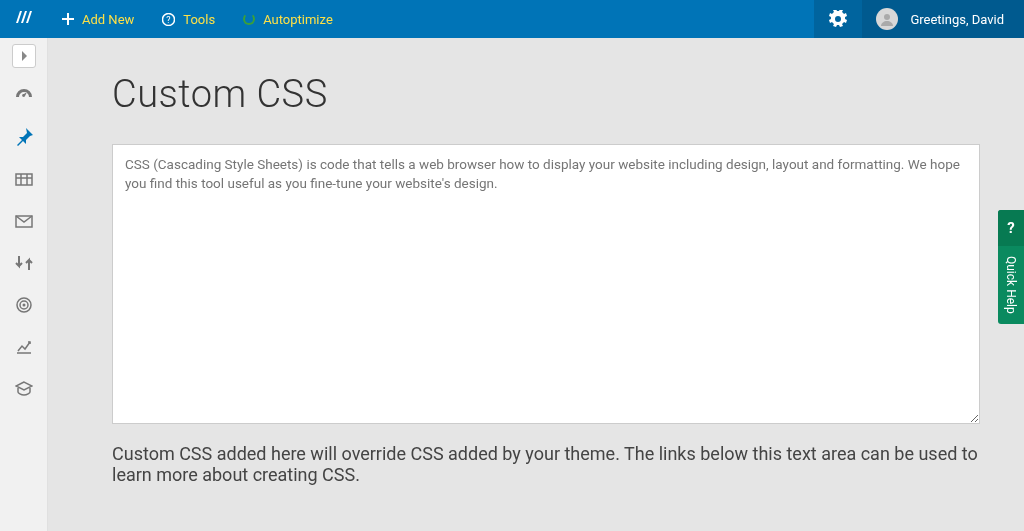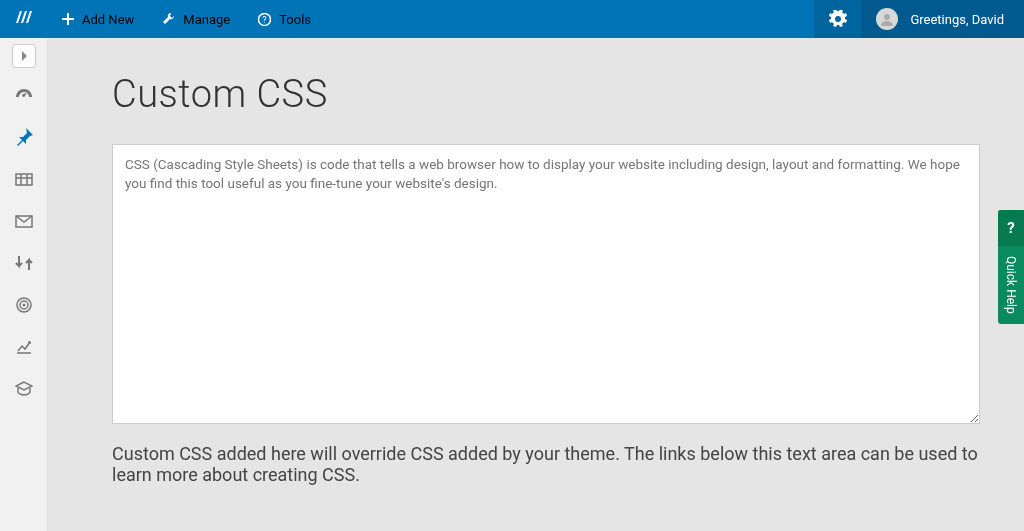--- a/index.html
+++ b/index.html
@@ -29,21 +29,21 @@
       background: #0074b7;
     }
     .topbar-items { display: flex; align-items: center; height: 100%; }
     .topbar-item {
       display: flex;
       align-items: center;
       padding: 0 14px;
       height: 100%;
       font-size: 13px;
       cursor: pointer;
-      color: #000000;
+      color: #fde047;
     }
     .topbar-item .icon { margin-right: 8px; display: inline-flex; }
     .topbar-item.autoptimize .spinner {
       width: 12px; height: 12px; border: 2px solid #3aa03a;
       border-top-color: transparent; border-radius: 50%;
       margin-right: 8px;
     }
     .topbar-spacer { flex: 1; }
     .topbar-gear {
       width: 48px; height: 38px;
@@ -132,34 +132,30 @@
       <span class="icon">
         <svg width="12" height="12" viewBox="0 0 12 12">
             <path d="M5 0h2v5h5v2H7v5H5V7H0V5h5z" fill="#fff"></path>
           </svg>
       </span>
       <span>Add New</span>
     </div>
     <div class="topbar-item">
       <span class="icon">
         <svg width="13" height="13" viewBox="0 0 13 13">
-            <path d="M12 3a3 3 0 01-4 3L3 11l-2-2 5-5a3 3 0 013-4l-1 3 2 2z" fill="#fff"></path>
-          </svg>
-      </span>
-      <span>Manage</span>
-    </div>
-    <div class="topbar-item">
-      <span class="icon">
-        <svg width="13" height="13" viewBox="0 0 13 13">
             <circle cx="6.5" cy="6.5" r="6" fill="none" stroke="#fff" stroke-width="1.5"></circle>
             <text x="6.5" y="10" text-anchor="middle" fill="#fff" font-size="9">?</text>
           </svg>
       </span>
       <span>Tools</span>
     </div>
+    <div class="topbar-item autoptimize">
+      <span class="spinner"></span>
+      <span>Autoptimize</span>
+    </div>
   </div>
   <div class="topbar-spacer"></div>
   <div class="topbar-gear">
     <svg width="18" height="18" viewBox="0 0 18 18">
       <path d="M9 6a3 3 0 100 6 3 3 0 000-6zm7 3l2 1-1 3-2-1a7 7 0 01-2 2l1 2-3 1-1-2a7 7 0 01-2 0l-1 2-3-1 1-2a7 7 0 01-2-2l-2 1-1-3 2-1a7 7 0 010-2l-2-1 1-3 2 1a7 7 0 012-2l-1-2 3-1 1 2a7 7 0 012 0l1-2 3 1-1 2a7 7 0 012 2l2-1 1 3-2 1a7 7 0 010 2z" fill="#fff"></path>
     </svg>
   </div>
   <div class="topbar-user">
     <span class="avatar">
       <svg width="14" height="14" viewBox="0 0 14 14">

